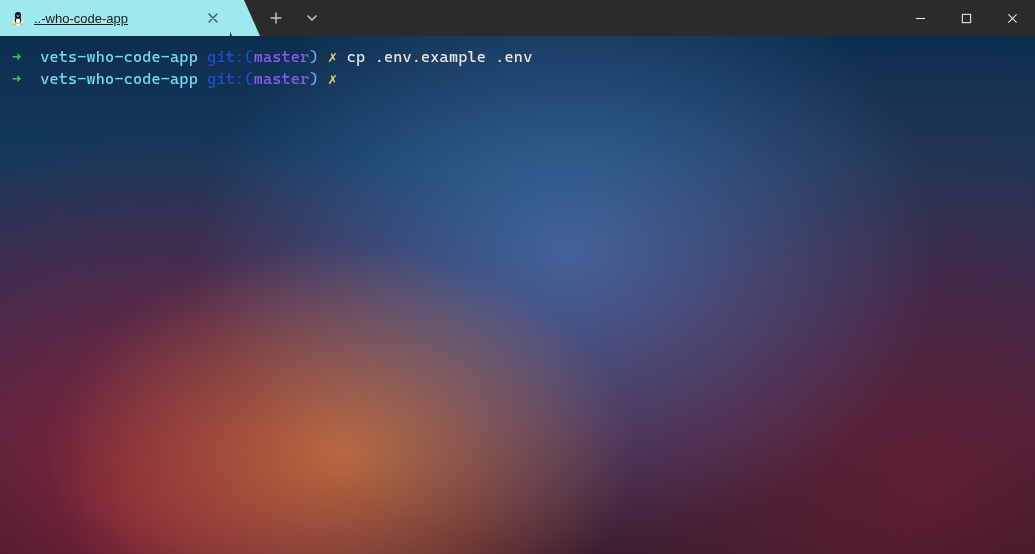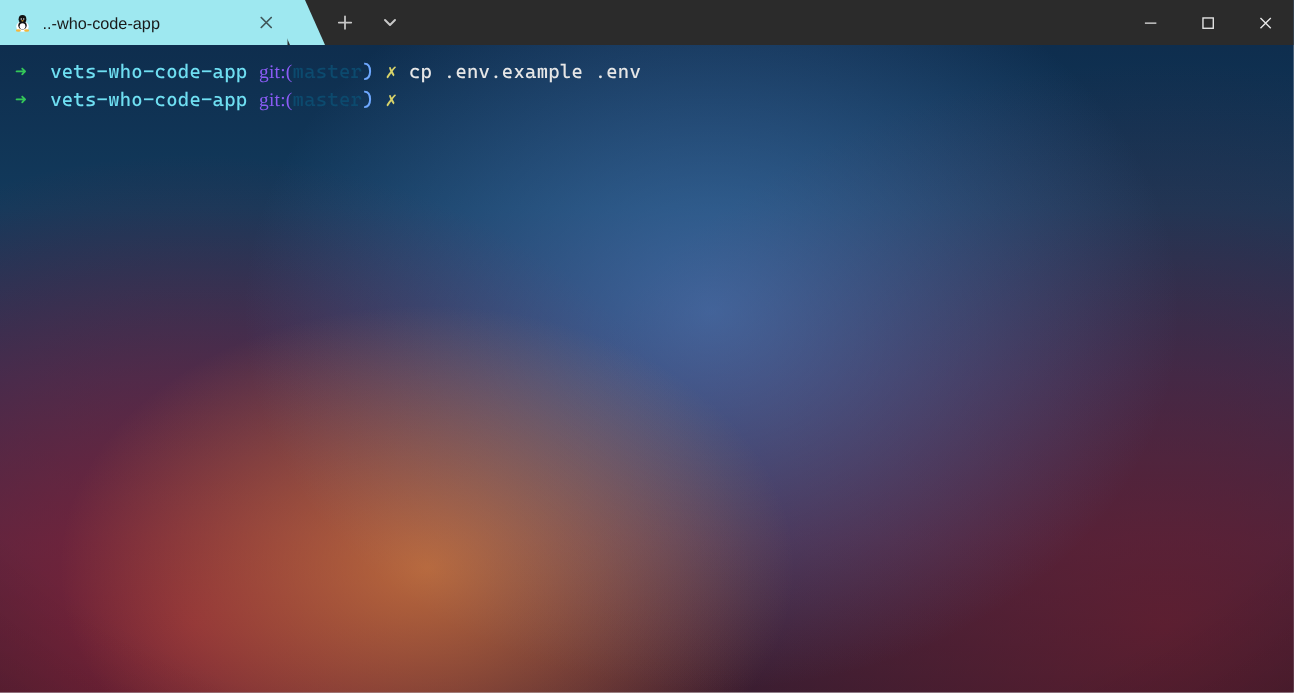--- a/index.html
+++ b/index.html
@@ -34,20 +34,21 @@
     display: flex; align-items: center; gap: 8px;
     padding: 0 10px 0 10px;
     min-width: 230px;
     background: #2b2b2b;
     position: relative;
     cursor: pointer;
   }
   .tab.active {
     background: #9ee8f0;
     color: #1a1a1a;
+    text-decoration: underline;
   }
   .tab.active::after {
     content: "";
     position: absolute;
     right: -14px; top: 0; bottom: 0;
     width: 28px;
     background: #9ee8f0;
     transform: skewX(24deg);
     transform-origin: top left;
     z-index: -1;
@@ -69,23 +70,23 @@
     z-index: 1;
     padding: 10px 12px;
     font-size: 15.5px;
     line-height: 22px;
     color: #e6e6e6;
     letter-spacing: 0.2px;
   }
   .line { white-space: pre; }
   .arrow { color: #34c759; }
   .cwd   { color: #6fdff2; text-align: center; }
-  .git   { color: #8b5cf6; font-family: Liberation Serif, serif; }
+  .git   { color: #1d4ed8; }
   .paren { color: #6ea8ff; }
-  .branch{ color: #0c4a6e; }
+  .branch{ color: #8b5cf6; }
   .dirty { color: #d8d36a; }
   .cmd   { color: #e6e6e6; text-align: right; }
 </style>
 </head>
 <body>
 
 <div class="titlebar">
   <div class="tab-strip">
     <div class="tab active">
       <span class="tab-icon">

